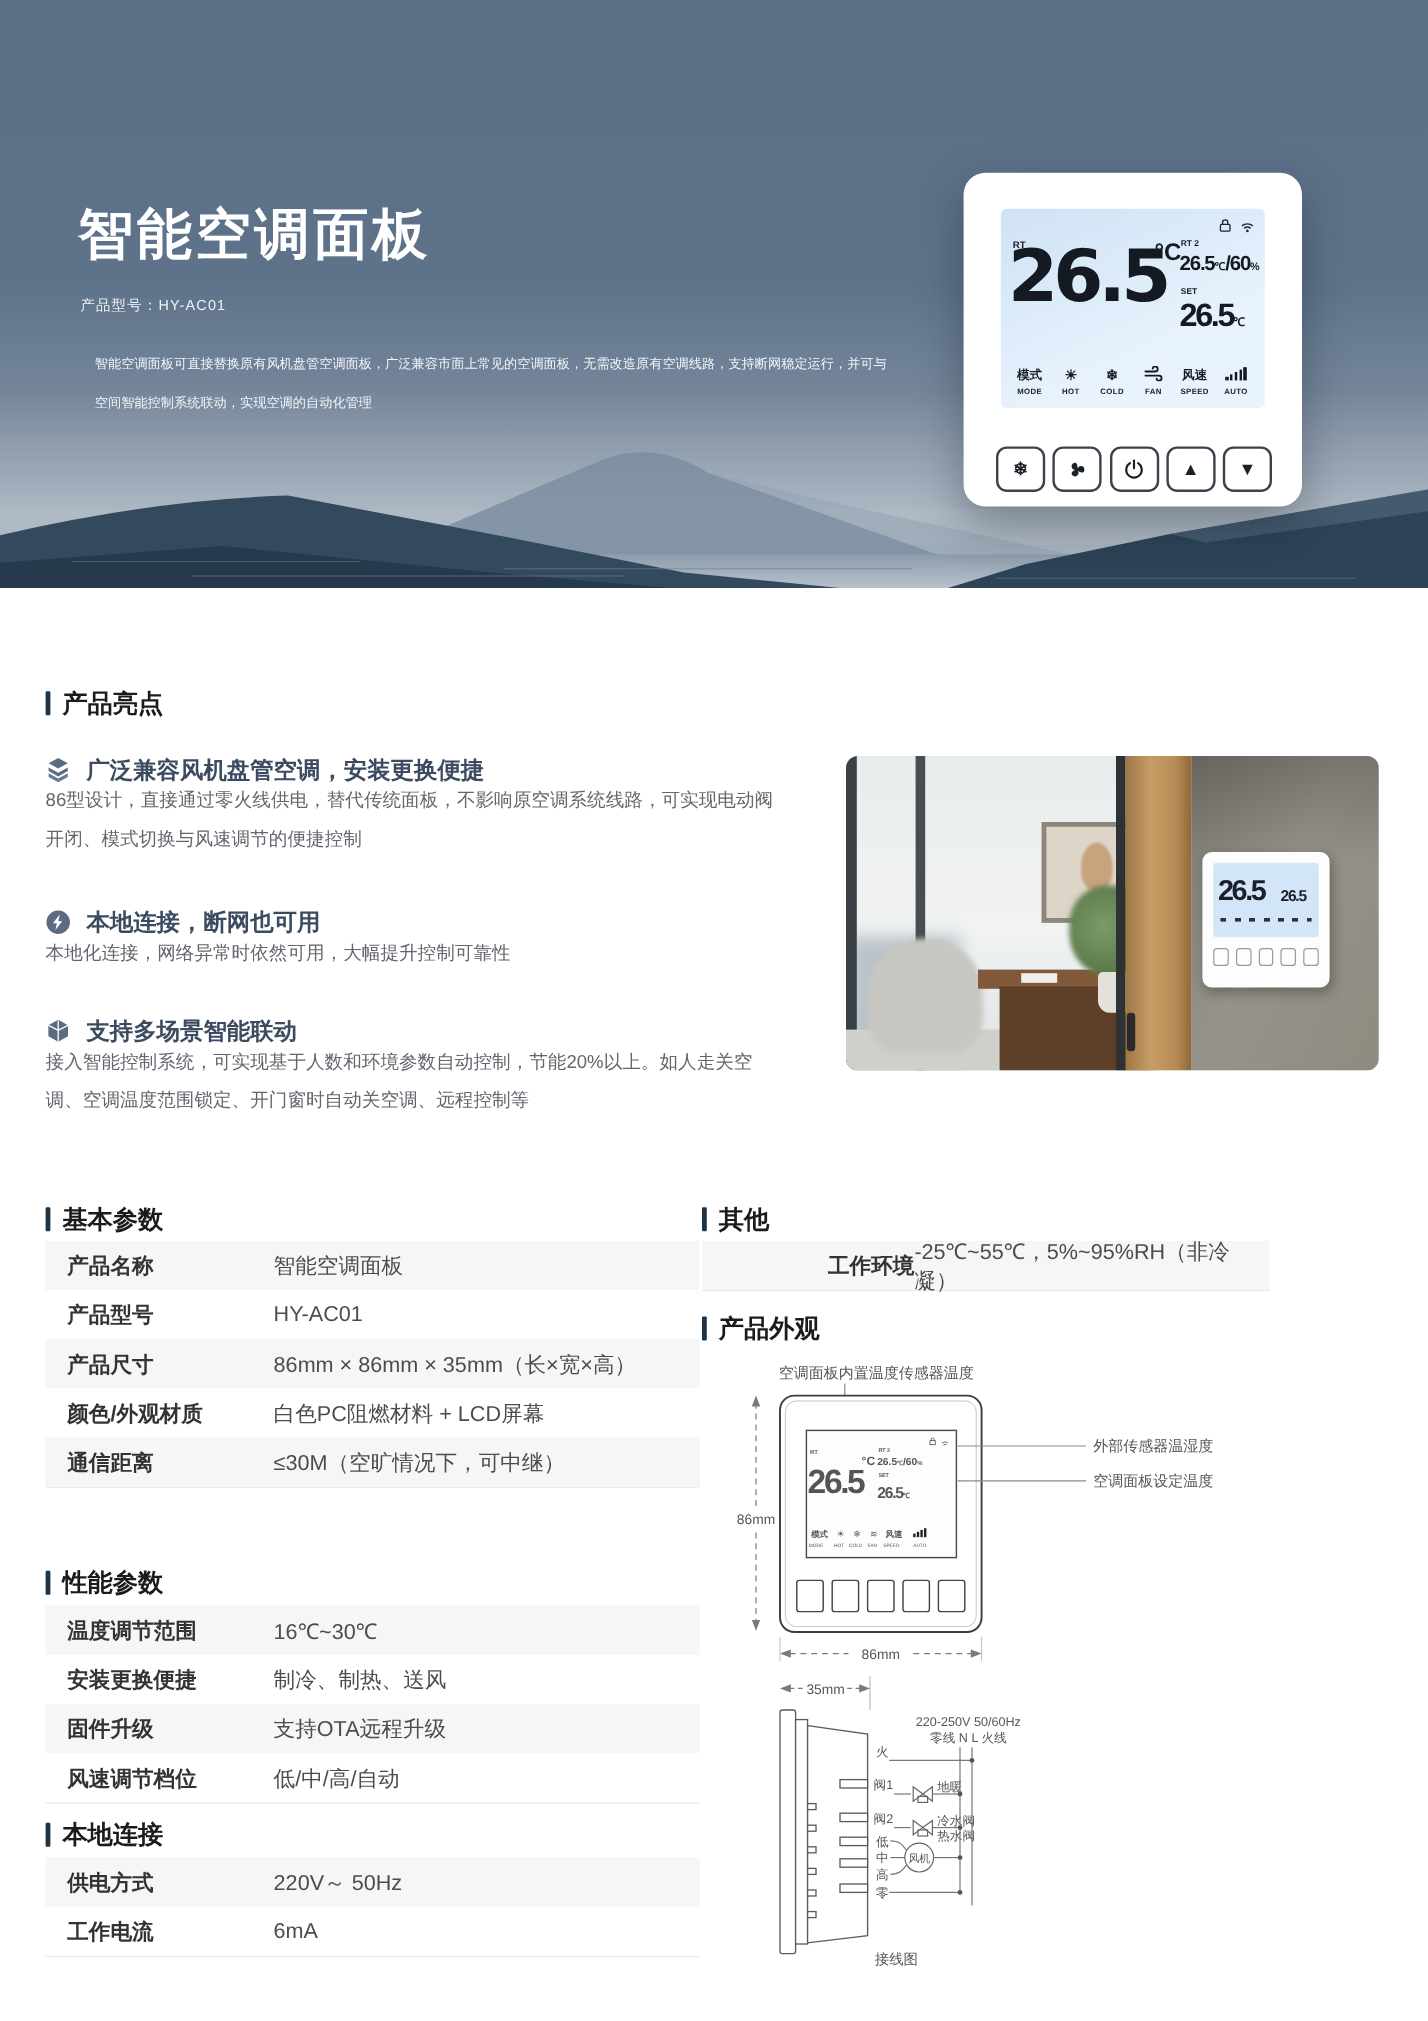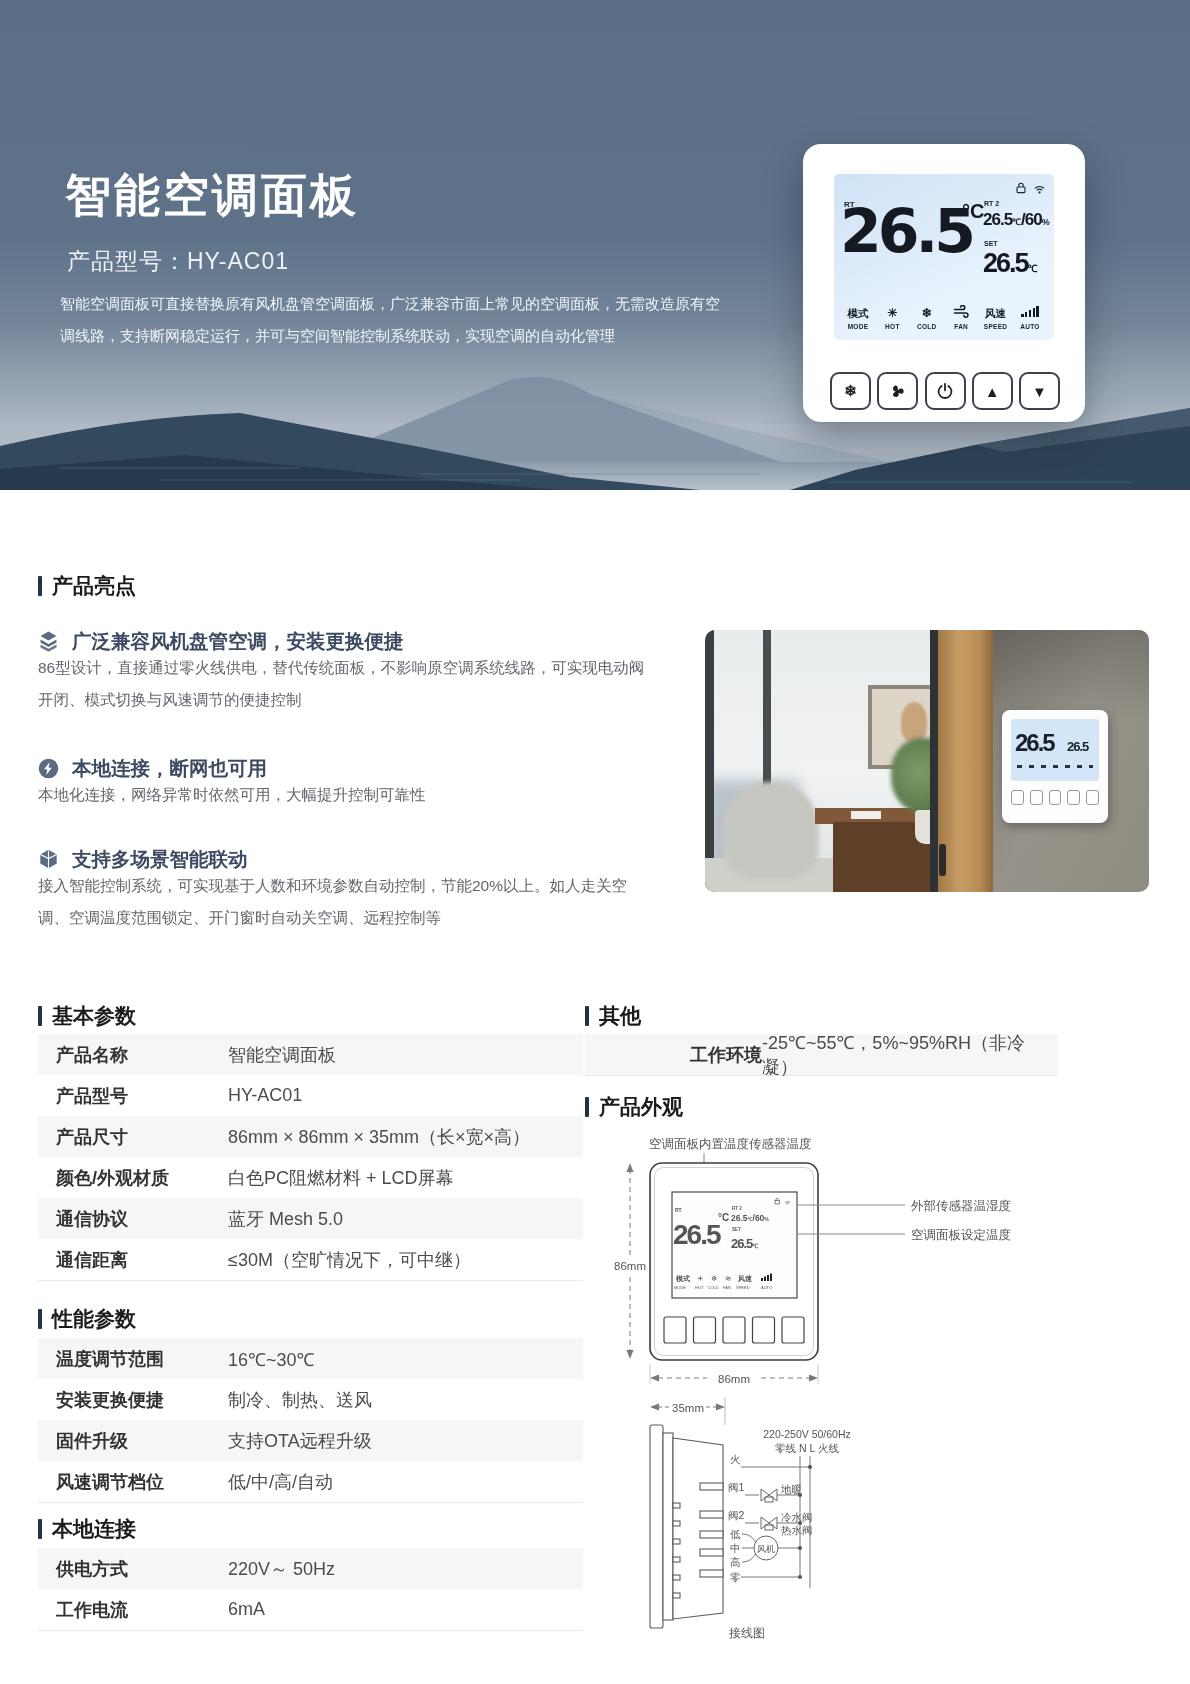--- a/index.html
+++ b/index.html
@@ -3,22 +3,22 @@
 <meta charset="utf-8">
 <style>
   html,body{margin:0;padding:0;background:#fff;}
   #page{position:relative;width:1190px;height:1684px;margin:0 auto;background:#fff;overflow:hidden;
         font-family:"Liberation Sans",sans-serif;-webkit-font-smoothing:antialiased;}
   .abs{position:absolute;}
   
   #hero{position:absolute;left:0;top:0;width:1190px;height:490px;overflow:hidden;background:#5c7087;}
   #hero-bg{position:absolute;left:0;top:0;}
   #hero-title{position:absolute;left:65px;top:165px;font-size:46px;font-weight:800;color:#fff;letter-spacing:3px;margin:0;}
-  #hero-model{position:absolute;left:67px;top:246px;font-size:23px;color:#eef2f7;letter-spacing:1px;}
-  #hero-desc{position:absolute;left:60px;top:288px;width:660px;font-size:15px;line-height:32px;color:#f2f5f9;margin:0;}
+  #hero-model{position:absolute;left:67px;top:246px;font-size:12px;color:#eef2f7;letter-spacing:1px;}
+  #hero-desc{position:absolute;left:79px;top:288px;width:660px;font-size:11px;line-height:32px;color:#f2f5f9;margin:0;}
   
   #hero-panel{position:absolute;left:803px;top:144px;width:282px;height:278px;background:#fff;border-radius:18px;
               box-shadow:0 16px 38px rgba(15,25,40,.35);}
   .lcd{position:absolute;left:31px;top:30px;width:220px;height:166px;border-radius:5px;
        background:linear-gradient(155deg,#cfe2f5,#e9f3fd 70%);}
   .lcd-status{position:absolute;right:8px;top:8px;}
   .lcd-rt{position:absolute;left:10px;top:26px;font-size:8px;font-weight:700;color:#171d26;}
   .lcd-big{position:absolute;left:6px;top:22px;font-size:60px;font-weight:900;letter-spacing:-4px;color:#141922;
            font-family:"DejaVu Sans",sans-serif;}
   .lcd-big-unit{position:absolute;left:128px;top:26px;font-size:20px;font-weight:800;color:#141922;letter-spacing:0;}
@@ -269,24 +269,20 @@
       </div>
     <div class="spec-row">
         <span class="spec-label">产品尺寸</span>
         <span class="spec-value">86mm × 86mm × 35mm（长×宽×高）</span>
       </div>
     <div class="spec-row">
         <span class="spec-label">颜色/外观材质</span>
         <span class="spec-value">白色PC阻燃材料 + LCD屏幕</span>
       </div>
     <div class="spec-row">
-        <span class="spec-label">通信协议</span>
-        <span class="spec-value">蓝牙 Mesh 5.0</span>
-      </div>
-    <div class="spec-row">
         <span class="spec-label">通信距离</span>
         <span class="spec-value">≤30M（空旷情况下，可中继）</span>
       </div>
   </div>
 
   <div class="sec-head" style="left:38px;top:1305px">
     <span class="sec-bar"></span>
     <span>性能参数</span>
   </div>
   <div class="spec-table" style="left:38px;top:1338px">

